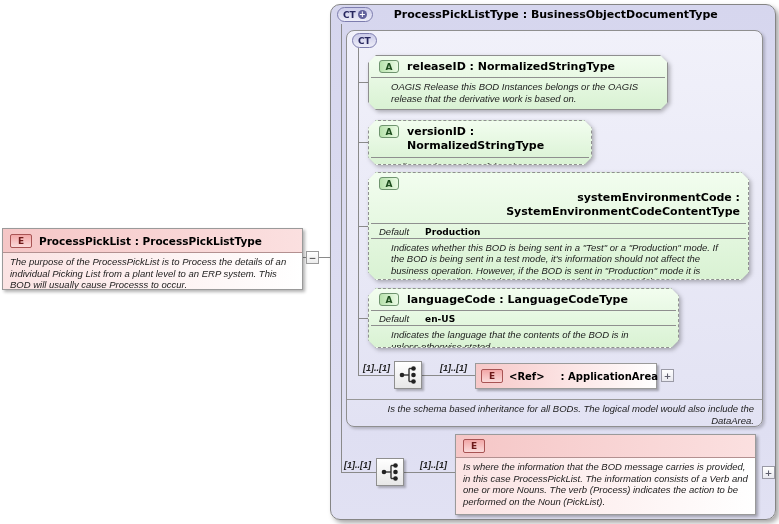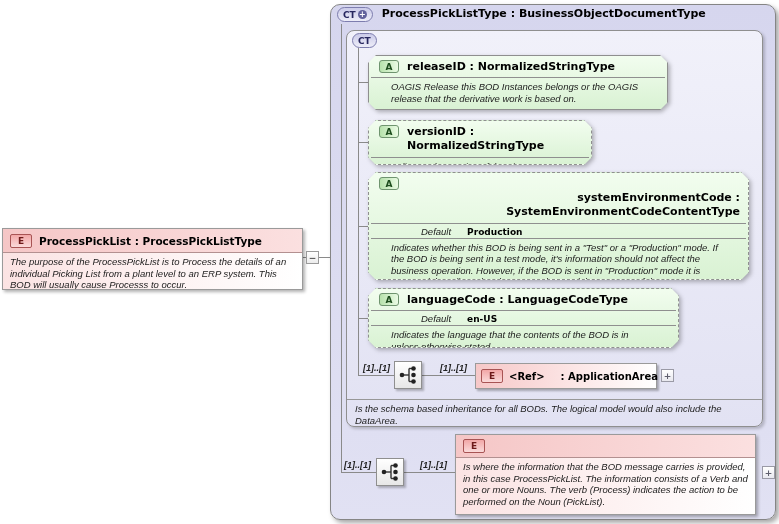--- a/index.html
+++ b/index.html
@@ -78,40 +78,40 @@
     background:linear-gradient(#d6d6ee,#e1e1f3);
     box-shadow:3px 3px 5px rgba(0,0,0,.35);
   }
   .inner-type {
     position:absolute; left:346px; top:30px; width:417px; height:397px;
     border:1px solid #8f8f8f; border-radius:8px;
     background:linear-gradient(#f1f1fa,#e2e2f3);
     box-shadow:2px 2px 3px rgba(0,0,0,.2);
   }
   .type-header {
-    position:absolute; display:flex; gap:9px;
+    position:absolute; display:flex; align-items:center; gap:21px;
   }
   .type-title { font:bold 11px "DejaVu Sans",sans-serif; color:#000; white-space:nowrap; }
 
   
   .attr-wrap { position:absolute; filter:drop-shadow(2px 2px 2px rgba(0,0,0,.28)); }
   .attr {
     width:100%; height:100%;
     background:linear-gradient(#f2fdef,#d9f2d3);
     border:1px dashed #8f8f8f; overflow:hidden;
     clip-path:polygon(8px 0, calc(100% - 8px) 0, 100% 8px, 100% calc(100% - 8px),
                       calc(100% - 8px) 100%, 8px 100%, 0 calc(100% - 8px), 0 8px);
   }
   .attr.required { border-style:solid; }
   .attr-head { display:flex; align-items:flex-start; gap:8px; padding:4px 8px 3px 10px; }
   .attr-title { font:bold 11px "DejaVu Sans",sans-serif; color:#000; line-height:1.3; }
   .attr-title.center { flex:1; text-align:right; overflow-wrap:anywhere;margin-top:14px; }
   .attr-sep { height:1px; background:#8f8f8f; margin:0 2px; }
   .attr-default { display:flex; align-items:baseline; gap:16px; padding:2px 10px 1px; }
-  .def-label { font:italic 9.5px "Liberation Sans",sans-serif; color:#1c1c1c;margin-left:42px; }
+  .def-label { font:italic 9.5px "Liberation Sans",sans-serif; color:#1c1c1c; }
   .def-value { font:bold 9px "DejaVu Sans",sans-serif; color:#000;text-align:center; }
   .attr-desc {
     padding:3px 22px 4px; font:italic 9.5px "Liberation Sans",sans-serif;
     color:#1c1c1c; line-height:1.22;
   }
 
   
   .occ { position:absolute; font:italic bold 9px "Liberation Sans",sans-serif; color:#222; white-space:nowrap; }
 
   .ref-box {
@@ -119,21 +119,21 @@
     border:1px solid #9a9a9a; box-shadow:2px 2px 2px rgba(0,0,0,.28);
     background:linear-gradient(90deg,#f6c8c8 0%,#fce6e6 55%,#ffffff 100%);
     display:flex; align-items:center; gap:6px; padding:0 5px;
   }
   .ref-name { font:bold 10px "DejaVu Sans",sans-serif; color:#000; margin-right:10px; white-space:nowrap; }
   .ref-type { font:bold 10px "DejaVu Sans",sans-serif; color:#000; white-space:nowrap; }
 
   .inner-annot {
     position:absolute; left:347px; top:399px; width:415px;
     border-top:1px solid #979797; padding:3px 8px 5px;
-    font:italic 9.5px "Liberation Sans",sans-serif; color:#1c1c1c; line-height:1.22;
+    font:italic 9.5px "Liberation Sans",sans-serif; color:#1c1c1c; line-height:1.22;text-align:right;
   }
 
   .dataarea-box { left:455px; top:434px; width:301px; height:81px; }
   .dataarea-box .elem-title-row { height:23px; }
   .dataarea-box .elem-title { font-size:10.5px; }
 </style>
 </head>
 <body>
 
 <div id="stage">

